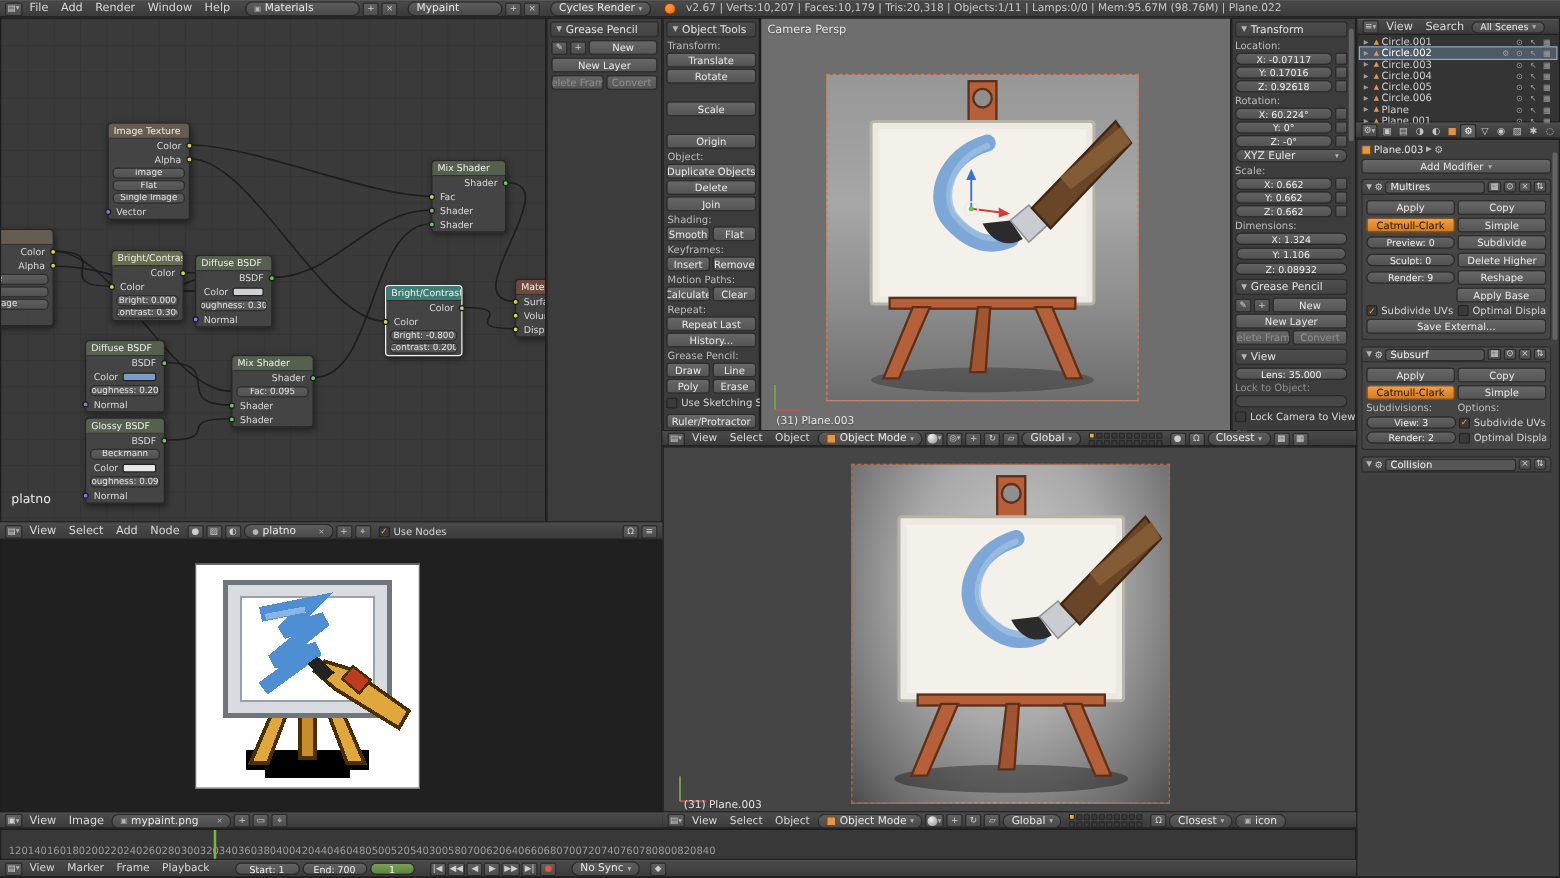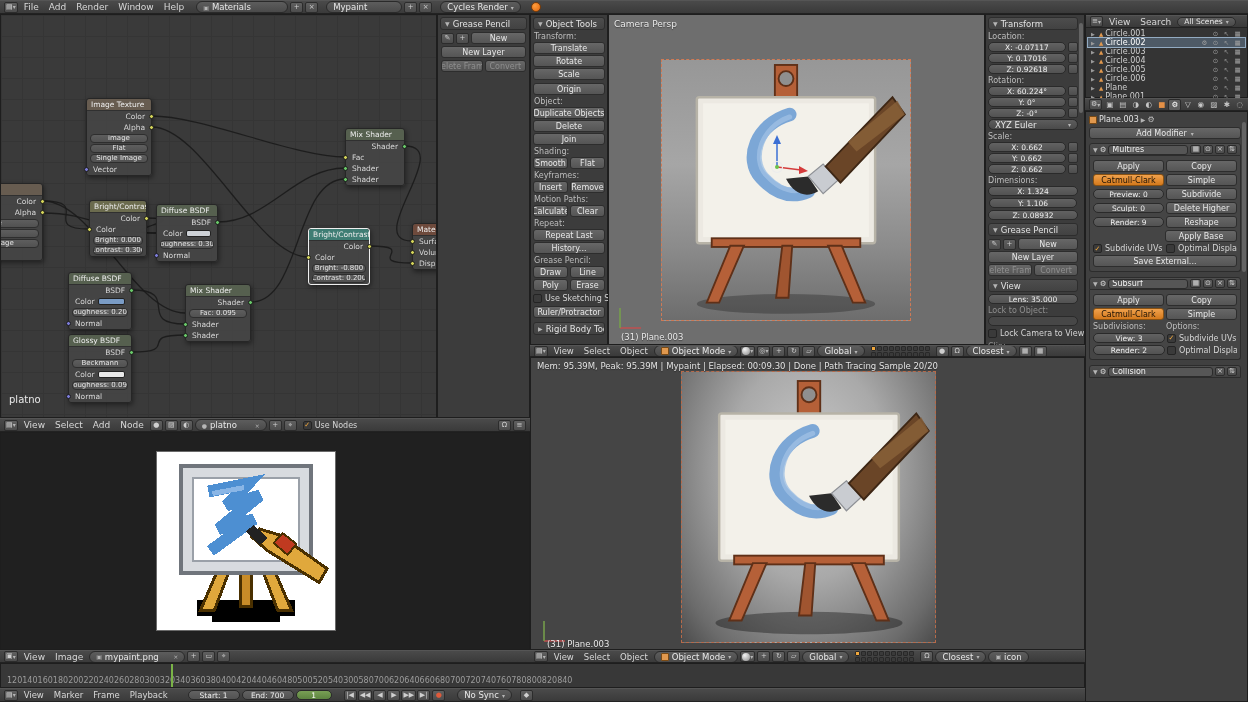--- a/index.html
+++ b/index.html
@@ -138,20 +138,21 @@
   <span class="selbtn" style="width:76px;margin-left:6px">
         <span class="f1">Mypaint</span>
       </span>
   <span class="ib">+</span>
   <span class="ib">×</span>
   <span class="selbtn" style="margin-left:6px">
         <span>Cycles Render</span>
         <i class="dd">▾</i>
       </span>
   <span class="blogo"></span>
+  <span class="stats">v2.67 | Verts:10,207 | Faces:10,179 | Tris:20,318 | Objects:1/11 | Lamps:0/0 | Mem:95.67M (98.76M) | Plane.022</span>
 </div>
 
 <div id="ne-canvas" class="abs region" style="left:0;top:14px;width:437px;height:404px">
   <svg id="wires">
         <path d="M42,186 C92,186 38,214 88,214"></path>
         <path d="M42,198 C92,198 105,218 155,218"></path>
         <path d="M42,186 C92,186 134,298 184,298"></path>
         <path d="M151,101 C201,101 294,142 344,142"></path>
         <path d="M151,112 C201,112 257,242 307,242"></path>
         <path d="M146,203 C196,203 105,218 155,218"></path>
@@ -332,21 +333,21 @@
 </div>
 
 <div class="abs region" style="left:530px;top:14px;width:78px;height:331px;background:#3c3c3c;padding:2px">
   <div class="phdr">
         <i class="tri">▼</i>
         <span>Object Tools</span>
       </div>
   <div class="lbl" style="margin:2px 1px 0">Transform:</div>
   <div class="btn" style="margin:1px 0">Translate</div>
   <div class="btn" style="margin:1px 0">Rotate</div>
-  <div class="btn" style="margin:1px 0">Scale</div>
+  <div class="btn" style="margin:14px 0">Scale</div>
   <div class="btn" style="margin:3px 0 1px">Origin</div>
   <div class="lbl" style="margin:2px 1px 0">Object:</div>
   <div class="btn" style="margin:1px 0">Duplicate Objects</div>
   <div class="btn" style="margin:1px 0">Delete</div>
   <div class="btn" style="margin:1px 0">Join</div>
   <div class="lbl" style="margin:2px 1px 0">Shading:</div>
   <div class="prow" style="margin:1px 0">
         <span class="btn f1">Smooth</span>
         <span class="btn f1">Flat</span>
       </div>
@@ -561,21 +562,20 @@
   <span class="ib">▦</span>
 </div>
 
 <div id="vr-main" class="abs region" style="left:530px;top:357px;width:555px;height:293px">
   <div id="render-frame" style="left:150px;top:13px;width:255px;height:272px">
     <svg viewBox="0 0 200 210" style="position:absolute;left:2px;top:4px;width:250px;height:262px">
       <ellipse cx="100" cy="198" rx="75" ry="9" fill="rgba(0,0,0,0.35)"></ellipse>
       <use href="#easel"></use>
     </svg>
   </div>
-  <span class="vplabel" style="left:6px;top:3px;font-size:8.5px;color:#e2e2e2">Mem: 95.39M, Peak: 95.39M | Mypaint | Elapsed: 00:09.30 | Done | Path Tracing Sample 20/20</span>
   <svg width="30" height="30" style="position:absolute;left:8px;top:258px">
     <line x1="5" y1="25" x2="26" y2="25" stroke="#c05050" stroke-width="1.5"></line>
     <line x1="5" y1="25" x2="5" y2="5" stroke="#77a24b" stroke-width="1.5"></line>
   </svg>
   <span class="vplabel" style="left:16px;top:281px;font-size:8.5px">(31) Plane.003</span>
 </div>
 
 <div class="abs bar" style="left:530px;top:650px;width:555px;height:13px;font-size:8.5px">
   <span class="ib">
         <i>▤</i>

